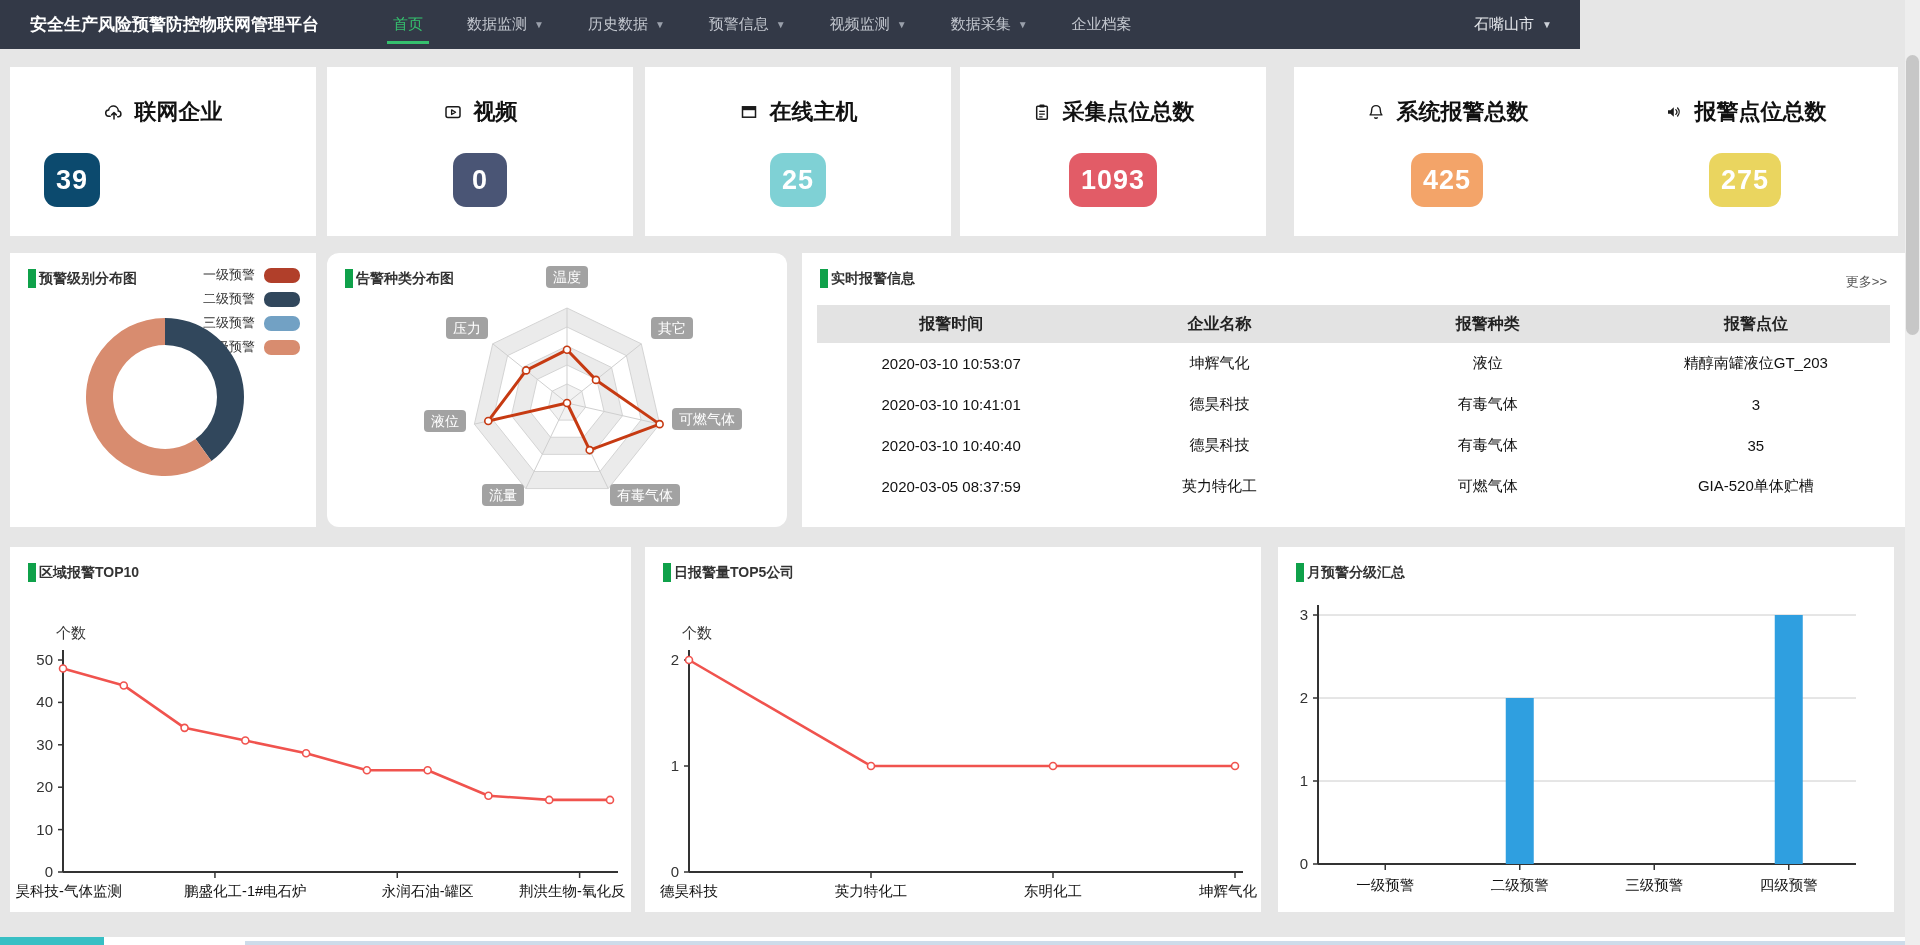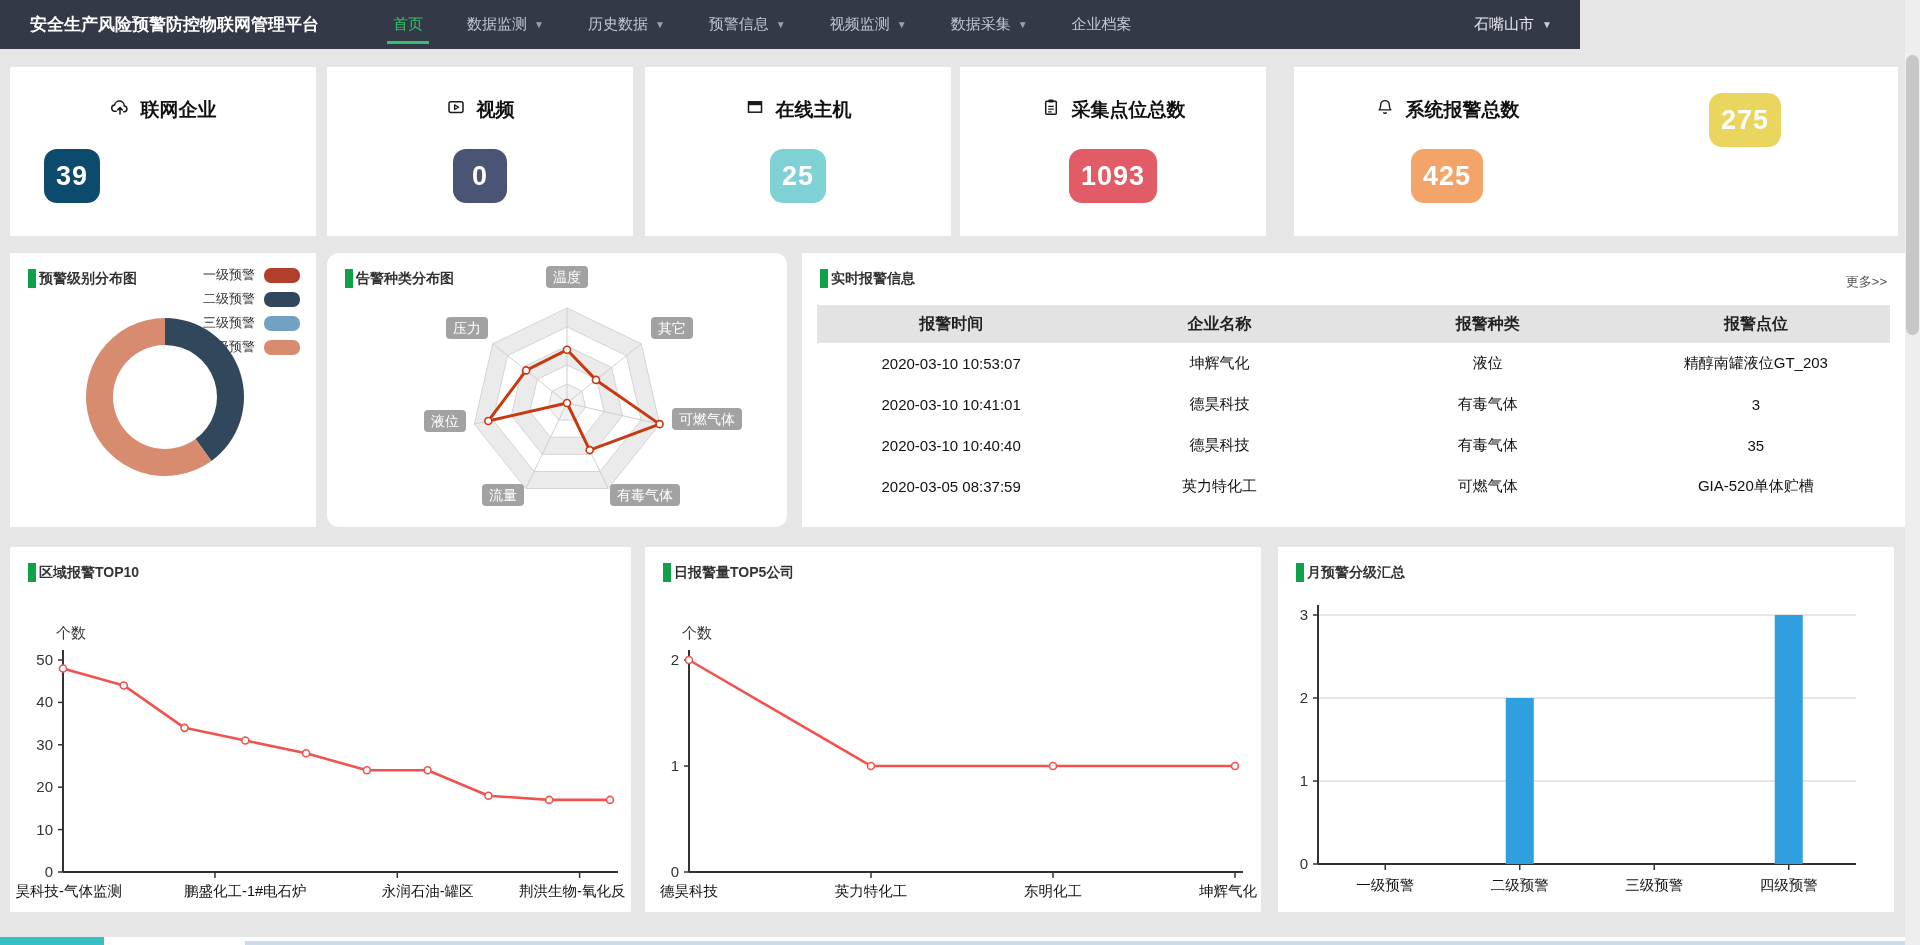--- a/index.html
+++ b/index.html
@@ -23,22 +23,22 @@
   .nav-region .caret { font-size:10px; color:#cdd1d8; }
 
   
   .card { position:absolute; background:#ffffff; }
   .sec-title { position:absolute; left:18px; top:16px; display:flex; align-items:center; gap:3px;
                font-size:14px; font-weight:bold; color:#333; white-space:nowrap; }
   .sec-title .bar { display:inline-block; width:8px; height:19px; background:#0fa14a; }
 
   
   .stat-card { width:306px; height:169px; top:67px; }
-  .stat-head { display:flex; justify-content:center; align-items:flex-start; gap:11px;
-               margin-top:30px; font-size:19px; font-weight:bold; color:#111; }
+  .stat-head { display:flex; justify-content:center; align-items:center; gap:11px;
+               margin-top:30px; font-size:22px; font-weight:bold; color:#111; }
   .stat-head svg { display:block; }
   .stat-badge { margin:26px auto 0; min-width:54px; height:54px; padding:0 12px; border-radius:13px;
                 display:flex; align-items:center; justify-content:center; width:fit-content;
                 color:#fff; font-size:27px; font-weight:bold; letter-spacing:1px; }
 
   
   .legend-row { position:absolute; right:16px; display:flex; align-items:center; gap:9px; cursor:pointer; }
   .legend-label { font-size:13px; color:#333; }
   .legend-swatch { width:36px; height:15px; border-radius:7px; }
 
@@ -153,20 +153,27 @@
         <div class="stat-head">
           <svg width="20" height="20" viewBox="0 0 20 20">
             <path d="M10 3.6 a4.3 4.3 0 0 1 4.3 4.3 c0 3.1 .8 4.2 1.6 5 H4.1 c.8-.8 1.6-1.9 1.6-5 A4.3 4.3 0 0 1 10 3.6 Z" fill="none" stroke="#1a1a1a" stroke-width="1.4" stroke-linejoin="round"></path>
             <path d="M8.5 15.2 a1.6 1.6 0 0 0 3 0" fill="none" stroke="#1a1a1a" stroke-width="1.4"></path>
           </svg>
           <span>系统报警总数</span>
         </div>
         <div class="stat-badge" style="background: rgb(243, 164, 105);">425</div>
       </div>
       <div class="card stat-card" style="left: 1592px;">
+        <div class="stat-head">
+          <svg width="20" height="20" viewBox="0 0 20 20">
+            <path d="M4 8.3 v3.4 h2.5 L9.8 14.8 V5.2 L6.5 8.3 Z" fill="#1a1a1a"></path>
+            <path d="M11.8 7.6 a3.4 3.4 0 0 1 0 4.8 M13.6 6 a6 6 0 0 1 0 8" fill="none" stroke="#1a1a1a" stroke-width="1.3" stroke-linecap="round"></path>
+          </svg>
+          <span>报警点位总数</span>
+        </div>
         <div class="stat-badge" style="background: rgb(234, 213, 95);">275</div>
       </div>
     </div>
 
   <div class="card" style="left:10px; top:253px; width:306px; height:274px;">
     <div class="sec-title">
       <span class="bar"></span>
       <span>预警级别分布图</span>
     </div>
     <div id="donut-legend">

